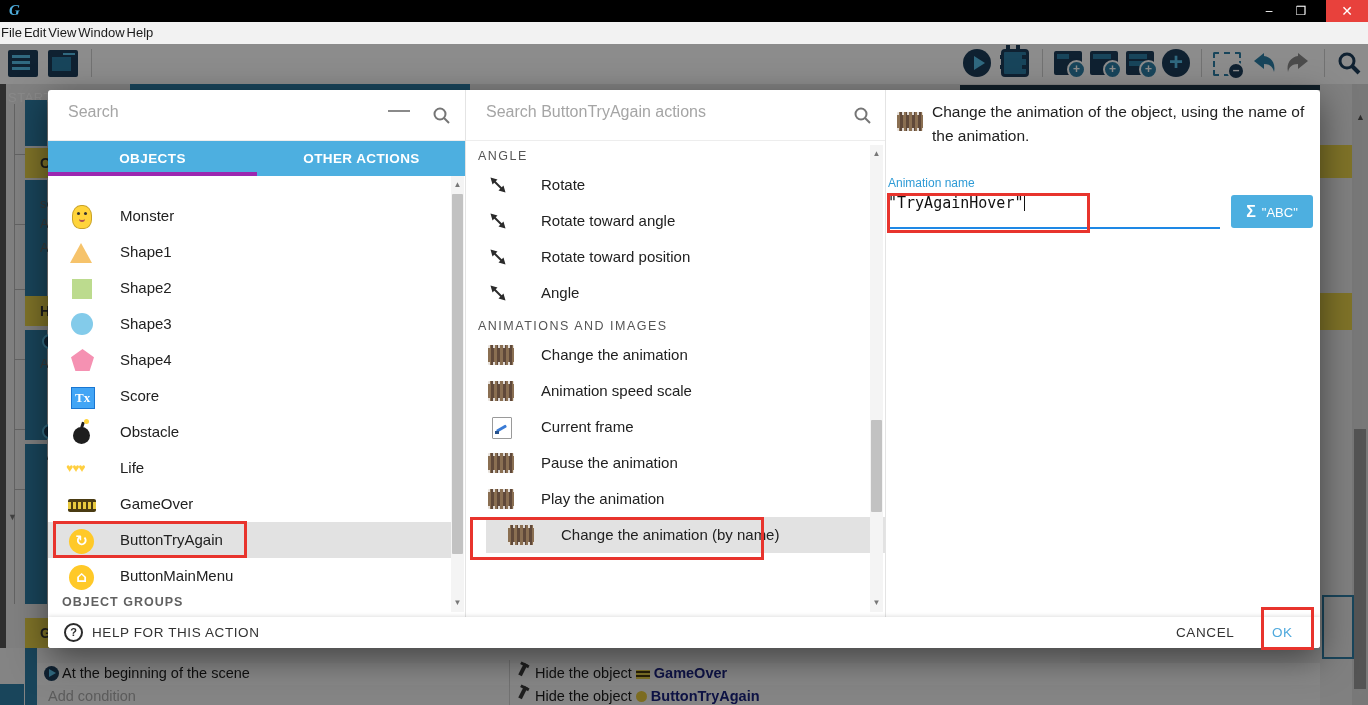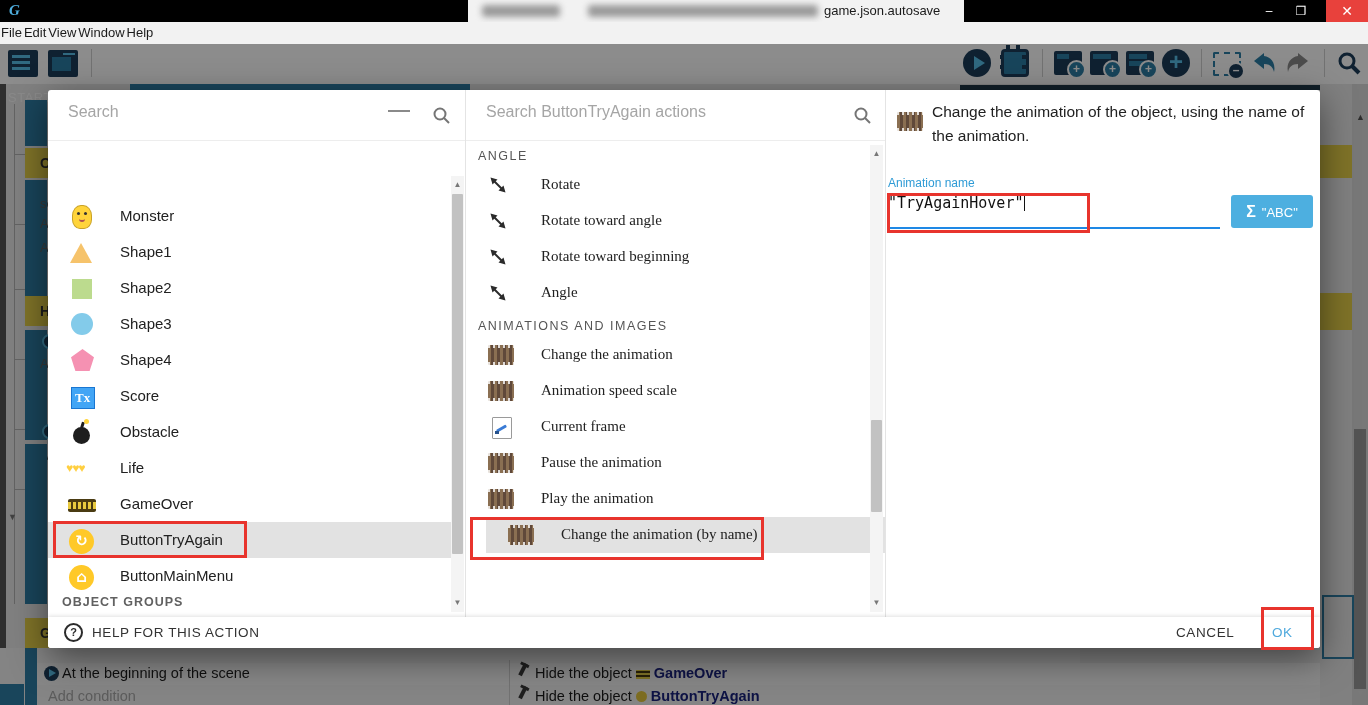--- a/index.html
+++ b/index.html
@@ -164,21 +164,21 @@
   
   .v-scroll{position:absolute;width:13px;background:#f4f4f4;}
   .v-thumb{position:absolute;left:1px;width:11px;background:#c2c2c2;border-radius:1px;}
   .v-arrow{position:absolute;width:13px;text-align:center;font-size:8px;color:#777;}
 
   
   .act-area{position:absolute;left:418px;top:51px;width:420px;height:476px;overflow:hidden;}
   .act-header{height:26px;font-size:12.5px;color:#555;letter-spacing:1.5px;padding:8px 0 0 12px;box-sizing:border-box;}
   .act-row{position:relative;height:36px;}
   .act-row.selected{background:#e2e2e2;margin-left:20px;}
-  .act-label{position:absolute;left:75px;top:9px;font-size:15px;color:#212121;font-family:Liberation Serif, serif;}
+  .act-label{position:absolute;left:75px;top:9px;font-size:15px;color:#212121;}
   .act-icon{position:absolute;left:22px;top:8px;width:26px;height:20px;}
   .icon-film{background:#60493a;border-radius:1px;
     background-image:
       repeating-linear-gradient(90deg,rgba(255,255,255,.8) 0 2px,rgba(255,255,255,0) 2px 5px),
       repeating-linear-gradient(90deg,rgba(255,255,255,.8) 0 2px,rgba(255,255,255,0) 2px 5px),
       repeating-linear-gradient(90deg,#8a6f52 0 3px,#60493a 3px 6px);
     background-size:100% 3px,100% 3px,100% 100%;
     background-position:0 0,0 100%,0 0;background-repeat:no-repeat;}
   .icon-frame{width:18px !important;left:26px !important;background:#fff;border:1px solid #9a9a9a;border-radius:1px;}
   .icon-frame::before{content:"";position:absolute;left:3px;top:9px;width:11px;height:3px;background:#3a7bd5;
@@ -213,25 +213,20 @@
   
   .annot{position:absolute;border:3px solid #e8342d;z-index:30;pointer-events:none;}
 </style>
 </head>
 <body>
 
 <div class="screen">
 
   <div class="titlebar">
     <span class="gd-logo"></span>
-    <div class="title-patch">
-      <span class="blur-blob" style="left:14px;width:78px;"></span>
-      <span class="blur-blob" style="left:120px;width:230px;"></span>
-      <span class="title-text" style="left:356px;">game.json.autosave</span>
-    </div>
     <span class="win-btn" style="right:84px;">–</span>
     <span class="win-btn" style="right:52px;">❐</span>
     <span class="win-btn win-close" style="right:0;">✕</span>
   </div>
 
   <div class="menubar">
   <span class="menu-item">File</span>
 
   <span class="menu-item">Edit</span>
 
@@ -333,20 +328,25 @@
 
     <div class="search-row" style="left:0;width:418px;">
       <input class="search-input" type="text" readonly="" placeholder="Search" style="">
       <span class="filter-icon"></span>
       <svg class="mag-svg" style="left:384px;" width="19" height="19" viewBox="0 0 19 19">
         <circle cx="8" cy="8" r="5.5" fill="none" stroke="#757575" stroke-width="2"></circle>
         <line x1="12" y1="12" x2="17" y2="17" stroke="#757575" stroke-width="2"></line>
       </svg>
     </div>
 
+    <div class="tabs">
+      <span class="tab" style="left:0;">OBJECTS</span>
+      <span class="tab" style="left:209px;">OTHER ACTIONS</span>
+      <span class="tab-underline"></span>
+    </div>
 
     <div class="obj-list">
   <div class="obj-row">
     <span class="obj-icon icon-monster"></span>
     <span class="obj-label">Monster</span>
   </div>
 
   <div class="obj-row">
     <span class="obj-icon icon-triangle"></span>
     <span class="obj-label">Shape1</span>
@@ -442,21 +442,21 @@
   </div>
 
   <div class="act-row">
     <span class="act-icon icon-rotate">
                 <svg width="20" height="20" viewBox="0 0 20 20">
                   <line x1="5" y1="5" x2="15" y2="15" stroke="#2b2b2b" stroke-width="2"></line>
                   <polygon points="2.5,2.5 9.5,4.5 4.5,9.5" fill="#2b2b2b"></polygon>
                   <polygon points="17.5,17.5 10.5,15.5 15.5,10.5" fill="#2b2b2b"></polygon>
                 </svg>
               </span>
-    <span class="act-label">Rotate toward beginning</span>
+    <span class="act-label">Rotate toward position</span>
   </div>
 
   <div class="act-row">
     <span class="act-icon icon-rotate">
                 <svg width="20" height="20" viewBox="0 0 20 20">
                   <line x1="5" y1="5" x2="15" y2="15" stroke="#2b2b2b" stroke-width="2"></line>
                   <polygon points="2.5,2.5 9.5,4.5 4.5,9.5" fill="#2b2b2b"></polygon>
                   <polygon points="17.5,17.5 10.5,15.5 15.5,10.5" fill="#2b2b2b"></polygon>
                 </svg>
               </span>

